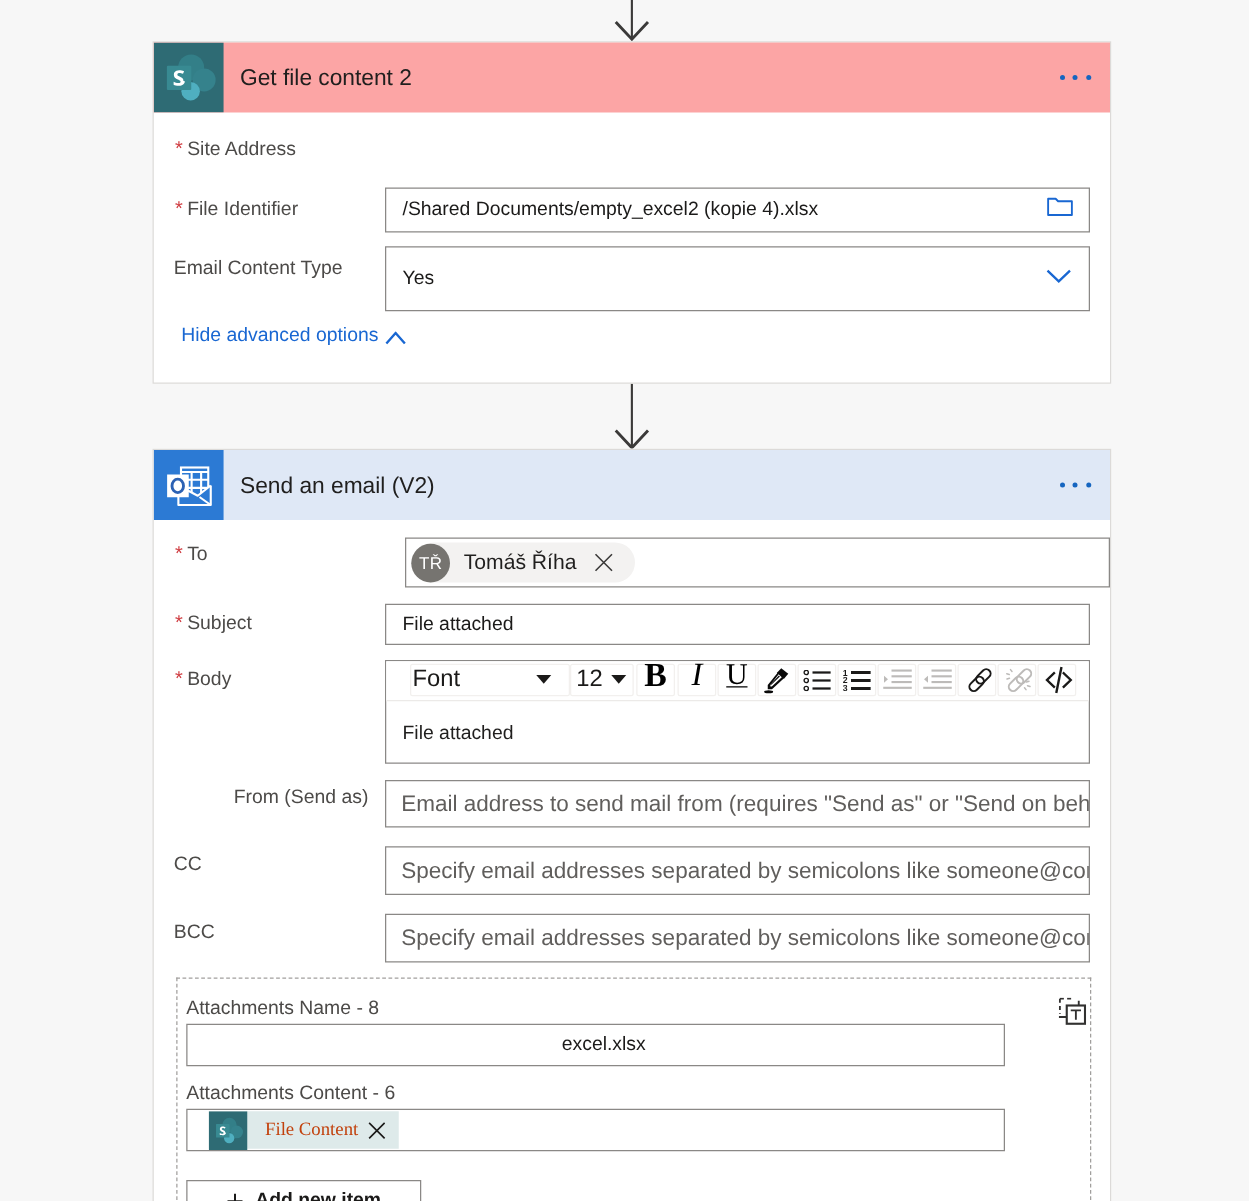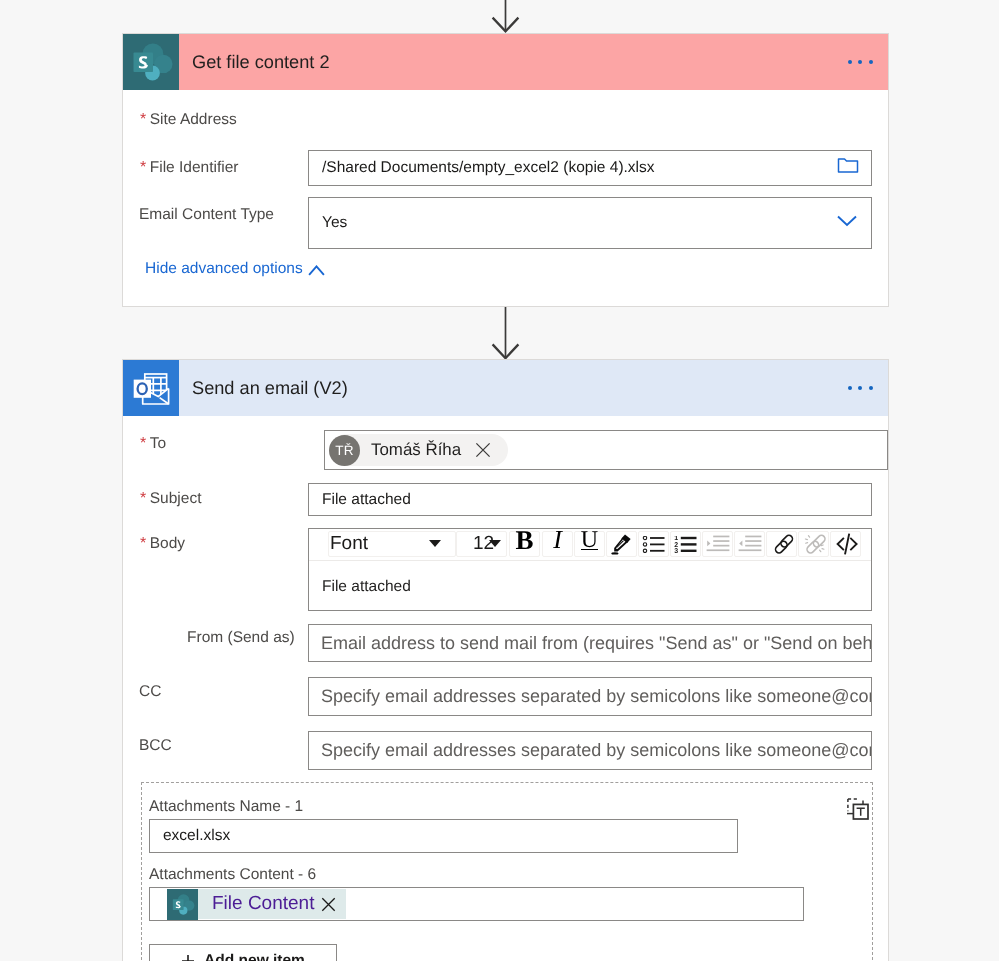--- a/index.html
+++ b/index.html
@@ -49,39 +49,39 @@
   .chip-x{margin-left:14px;display:flex;align-items:center;}
 
   
   .rt{border:1px solid #8a8886;}
   .rt-toolbar{height:31px;position:relative;border-bottom:1px solid #eceae8;background:#fff;}
   .tb-btn{position:absolute;top:2px;height:26px;display:flex;align-items:center;
           justify-content:center;border:1px solid #f2f0ee;box-sizing:border-box;
           border-radius:2px;background:#fff;}
   .tb-font{width:128px;left:5px;justify-content:flex-start;padding-left:1px;margin-left:14px;}
   .tb-font-label{font-size:19px;color:#1b1a19;}
-  .tb-size{width:51px;left:147px;justify-content:center;padding-left:4px;}
+  .tb-size{width:51px;left:147px;justify-content:flex-start;padding-left:4px;}
   .tb-size-label{font-size:19px;color:#1b1a19;}
   .caret{position:absolute;width:0;height:0;border-left:6px solid transparent;
          border-right:6px solid transparent;border-top:7px solid #1b1a19;display:block;}
   .tb-font .caret{right:14px;top:8px;}
   .tb-size .caret{right:5px;top:8px;}
   .g-b{font-size:27px;font-weight:bold;color:#000;font-family:"Liberation Serif",serif;line-height:18px;position:relative;top:-4px;}
   .g-i{font-size:26px;font-style:italic;color:#000;font-family:"Liberation Serif",serif;line-height:18px;position:relative;top:-4px;}
   .g-u{font-size:24px;color:#000;font-family:"Liberation Serif",serif;line-height:14px;
        border-bottom:1.8px solid #000;padding-bottom:2px;position:relative;top:-3px;}
   .rt-body{font-size:15.5px;color:#201f1e;padding:17px 0 0 13px;}
 
   
   .attach-box{position:absolute;left:18px;top:422px;width:732px;height:198px;
               border:1px dashed #a19f9d;box-sizing:border-box;}
   .attach-label{position:absolute;left:7px;font-size:15.5px;color:#4c4a48;}
   .token{display:flex;align-items:center;height:30px;background:#deeaea;margin-left:17px;}
   .token-ico{width:31px;height:31px;display:block;}
-  .token-label{font-size:19px;color:#4c1d95;margin-left:14px;}
+  .token-label{font-size:15px;color:#c2410c;margin-left:14px;font-family:Liberation Serif, serif;}
   .token-x{margin-left:7px;margin-right:10px;display:flex;align-items:center;}
   .switch-icon{position:absolute;right:3px;top:15px;display:block;}
   .add-item{position:absolute;left:7px;top:161px;width:188px;height:33px;border:1px solid #8a8886;
             box-sizing:border-box;display:flex;align-items:center;justify-content:center;background:#fff;}
   .add-plus{display:flex;align-items:center;margin-right:9px;}
   .add-label{font-size:15.5px;font-weight:bold;color:#1b1a19;}
 </style>
 </head>
 <body>
 
@@ -342,22 +342,22 @@
     </div>
 
     <div class="field-label" style="left:16px;top:377px;">
       <span>BCC</span>
     </div>
     <div class="ipt" style="left:185px;top:371px;width:564px;height:39px;">
       <span class="ph">Specify email addresses separated by semicolons like someone@contoso.com</span>
     </div>
 
     <div class="attach-box">
-      <div class="attach-label" style="top:15px;">Attachments Name - 1</div>
-      <div class="ipt" style="left:7px;top:36px;width:589px;height:34px;">
+      <div class="attach-label" style="top:15px;">Attachments Name - 8</div>
+      <div class="ipt" style="left:7px;top:36px;width:655px;height:34px;justify-content:center;">
         <span class="txt">excel.xlsx</span>
       </div>
       <div class="attach-label" style="top:83px;">Attachments Content - 6</div>
       <div class="ipt" style="left:7px;top:104px;width:655px;height:34px;">
         <span class="token">
           <span class="token-ico">
             <svg width="31" height="31" viewBox="0 0 56 56">
               <rect width="56" height="56" fill="#2e6b74"></rect>
               <circle cx="29.9" cy="19.9" r="10.4" fill="#337f88"></circle>
               <circle cx="40.3" cy="29.9" r="9.2" fill="#35828c"></circle>

